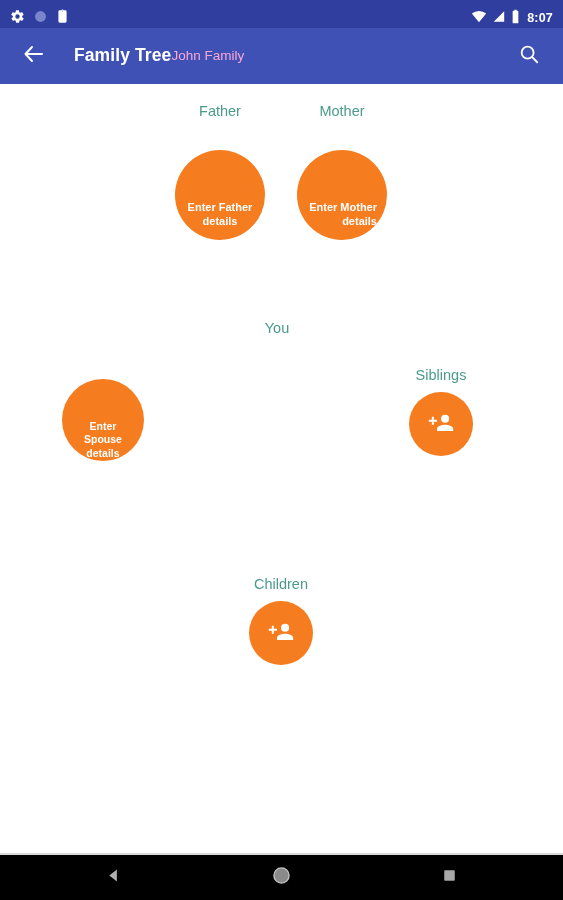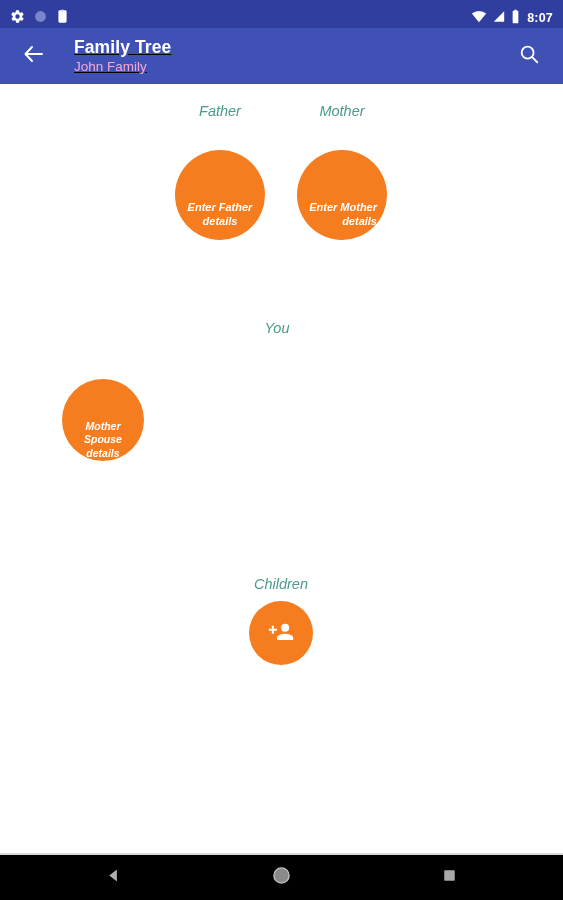--- a/index.html
+++ b/index.html
@@ -63,24 +63,22 @@
   }
   .back-btn {
     width: 40px; height: 40px;
     display: flex; align-items: center; justify-content: center;
     flex: 0 0 auto;
     cursor: pointer;
   }
   .title-block {
     margin-left: 20px;
     display: flex;
-    flex-direction: column;
     justify-content: center;
     line-height: 1.12;
-    text-decoration: underline;
   }
   .app-title {
     color: #ffffff;
     font-size: 17.5px;
     font-weight: bold;
     letter-spacing: 0.1px;
   }
   .app-subtitle {
     color: #f9a8d4;
     font-size: 13.5px;
@@ -94,21 +92,20 @@
     cursor: pointer;
   }
 
   
   .tree-canvas {
     position: absolute;
     top: 84px; left: 0;
     width: 563px;
     height: 771px;
     background: #ffffff;
-    font-style: italic;
   }
 
   .node { position: absolute; }
 
   .node-label {
     position: absolute;
     width: 200px;
     left: 50%;
     transform: translateX(-50%);
     text-align: center;
@@ -283,41 +280,52 @@
 
     <div class="node" id="node-mother">
       <span class="node-label">Mother</span>
       <div class="bubble orange">
         <span class="bubble-text wrap">Enter Mother details</span>
       </div>
     </div>
 
     <div class="node" id="node-spouse">
       <div class="bubble orange">
-        <span class="bubble-text wrap">Mother Spouse details</span>
+        <span class="bubble-text wrap">Enter Spouse details</span>
       </div>
     </div>
 
     <div class="node" id="node-you">
       <span class="node-label">You</span>
     </div>
 
-
-    <div class="node" id="node-children">
-      <span class="node-label">Children</span>
+    <div class="node" id="node-siblings">
+      <span class="node-label">Siblings</span>
       <div class="bubble orange">
         <span class="person-add-icon">
           <svg width="27" height="27" viewBox="0 0 24 24" fill="#ffffff">
             <path d="M15.2 12.2a3.6 3.6 0 10-3.6-3.6 3.6 3.6 0 003.6 3.6zm0 1.9c-2.4 0-7.2 1.2-7.2 3.6v1.8h14.4v-1.8c0-2.4-4.8-3.6-7.2-3.6z"></path>
             <path d="M5.2 9.6V6.9H3.4v2.7H.7v1.8h2.7v2.7h1.8v-2.7h2.7V9.6z"></path>
           </svg>
         </span>
       </div>
     </div>
 
+    <div class="node" id="node-children">
+      <span class="node-label">Children</span>
+      <div class="bubble orange">
+        <span class="person-add-icon">
+          <svg width="27" height="27" viewBox="0 0 24 24" fill="#ffffff">
+            <path d="M15.2 12.2a3.6 3.6 0 10-3.6-3.6 3.6 3.6 0 003.6 3.6zm0 1.9c-2.4 0-7.2 1.2-7.2 3.6v1.8h14.4v-1.8c0-2.4-4.8-3.6-7.2-3.6z"></path>
+            <path d="M5.2 9.6V6.9H3.4v2.7H.7v1.8h2.7v2.7h1.8v-2.7h2.7V9.6z"></path>
+          </svg>
+        </span>
+      </div>
+    </div>
+
   </div>
 
   <div class="nav-divider"></div>
   <div class="nav-bar">
     <div class="nav-btn">
       <span>
         <svg width="17" height="17" viewBox="0 0 20 20" fill="#b0b0b0">
           <path d="M14 3L5 10l9 7z"></path>
         </svg>
       </span>

